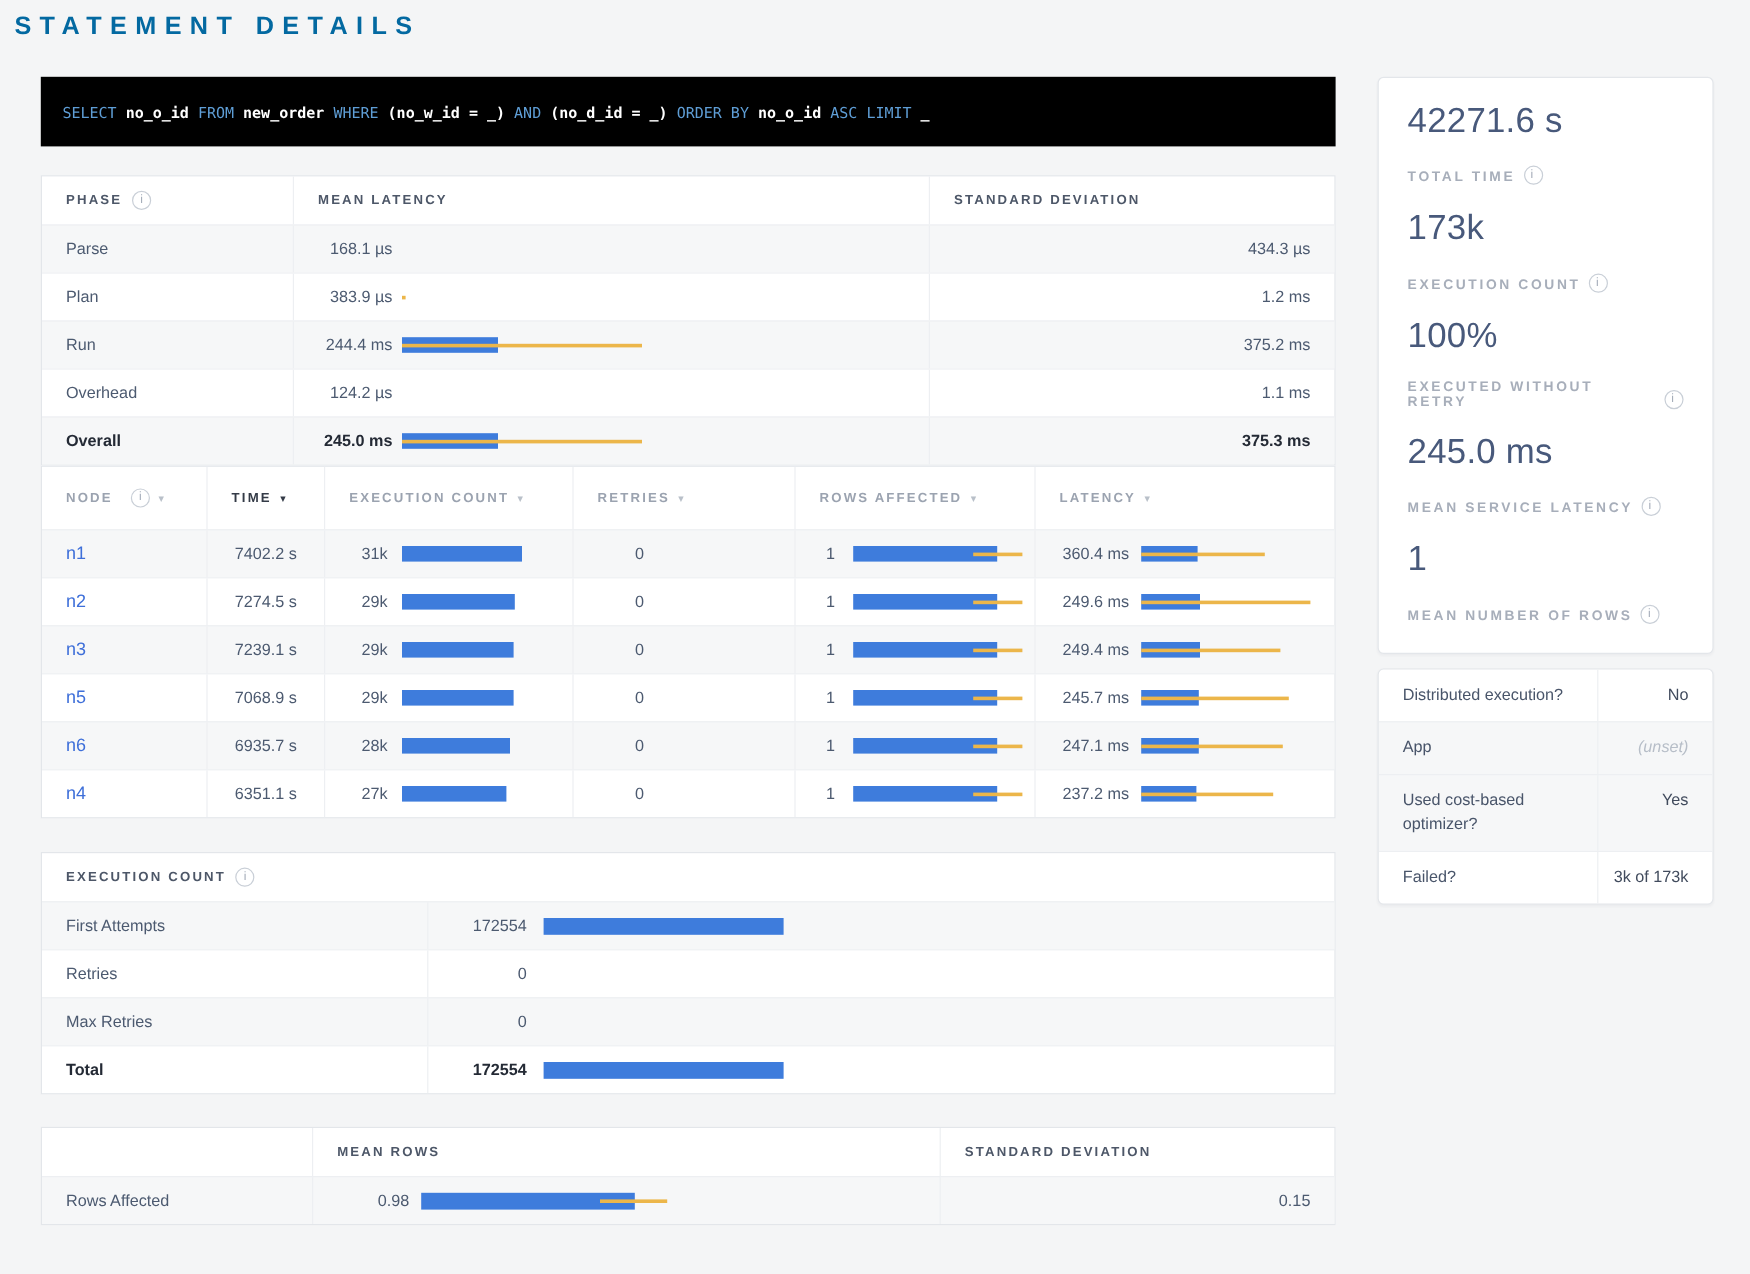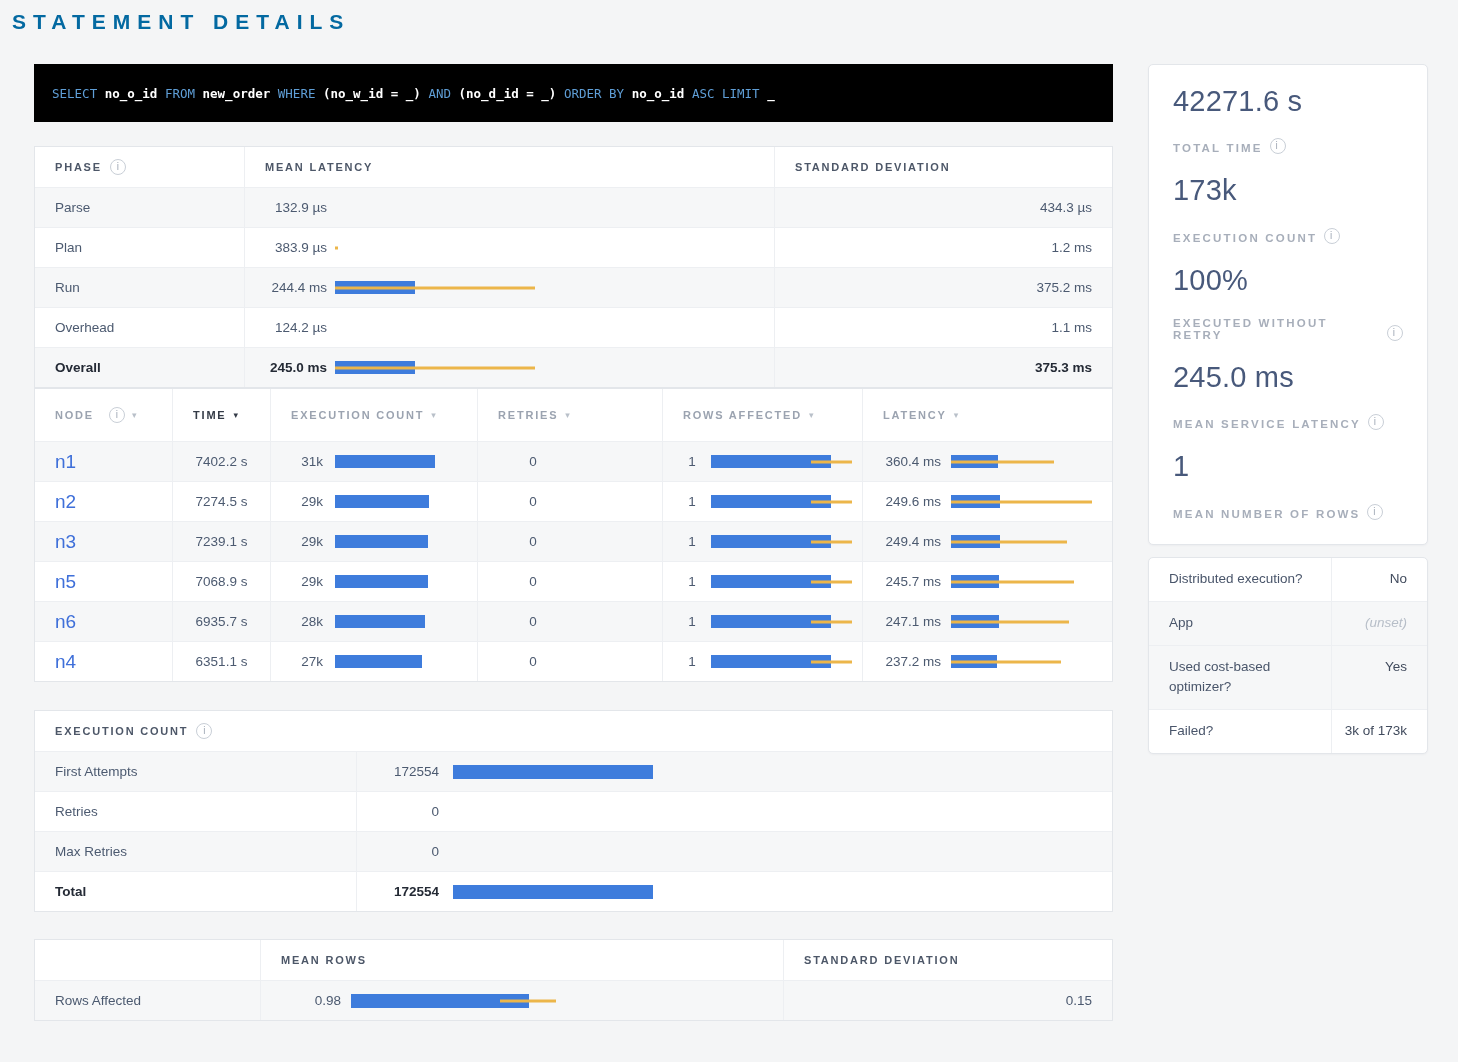--- a/index.html
+++ b/index.html
@@ -50,21 +50,21 @@
   .info-icon{
     width:16px; height:16px; border:1px solid #c9cfd7; border-radius:50%;
     color:#a3abb8; font-size:10px; font-weight:400; line-height:1;
     display:inline-flex; align-items:center; justify-content:center;
     margin-left:8px; flex:none; cursor:default;
   }
   .cellv{ font-size:13.5px; color:var(--text); }
   .bold-row .cellv, .bold-row .lbl{ color:var(--dark); font-weight:700; }
   .lbl{ font-size:13.5px; color:var(--text); }
   .right-align{ justify-content:flex-end; }
-  a.node-link{ color:var(--link); text-decoration:none; font-size:19px; }
+  a.node-link{ color:var(--link); text-decoration:none; font-size:15px; }
 
   
   .bar-cell{ display:flex; align-items:center; }
   .bar-cell .val{ flex:none; text-align:right; }
   .bar-wrap{ position:relative; flex:1; height:13px; }
   .bar-blue{ position:absolute; left:0; top:0; height:13px; background:var(--blue); z-index:1; }
   .bar-yellow{ position:absolute; top:50%; transform:translateY(-50%); height:3px; background:var(--yellow); z-index:2; }
 
   
   .grid-phase{ grid-template-columns:210px 530px 1fr; }
@@ -153,21 +153,21 @@
         <div class="cell">
           <span class="hdr">STANDARD DEVIATION</span>
         </div>
       </div>
 
       <div class="row grid-phase shade">
         <div class="cell divr">
             <span class="lbl">Parse</span>
           </div>
         <div class="cell divr bar-cell">
-          <span class="val cellv">132.9 µs</span>
+          <span class="val cellv">168.1 µs</span>
           <div class="bar-wrap">
             <div class="bar-blue" style="width: 0px;"></div>
             <div class="bar-yellow" style="left: 0px; width: 0px;"></div>
           </div>
         </div>
         <div class="cell right-align">
             <span class="cellv">434.3 µs</span>
           </div>
       </div>
 

